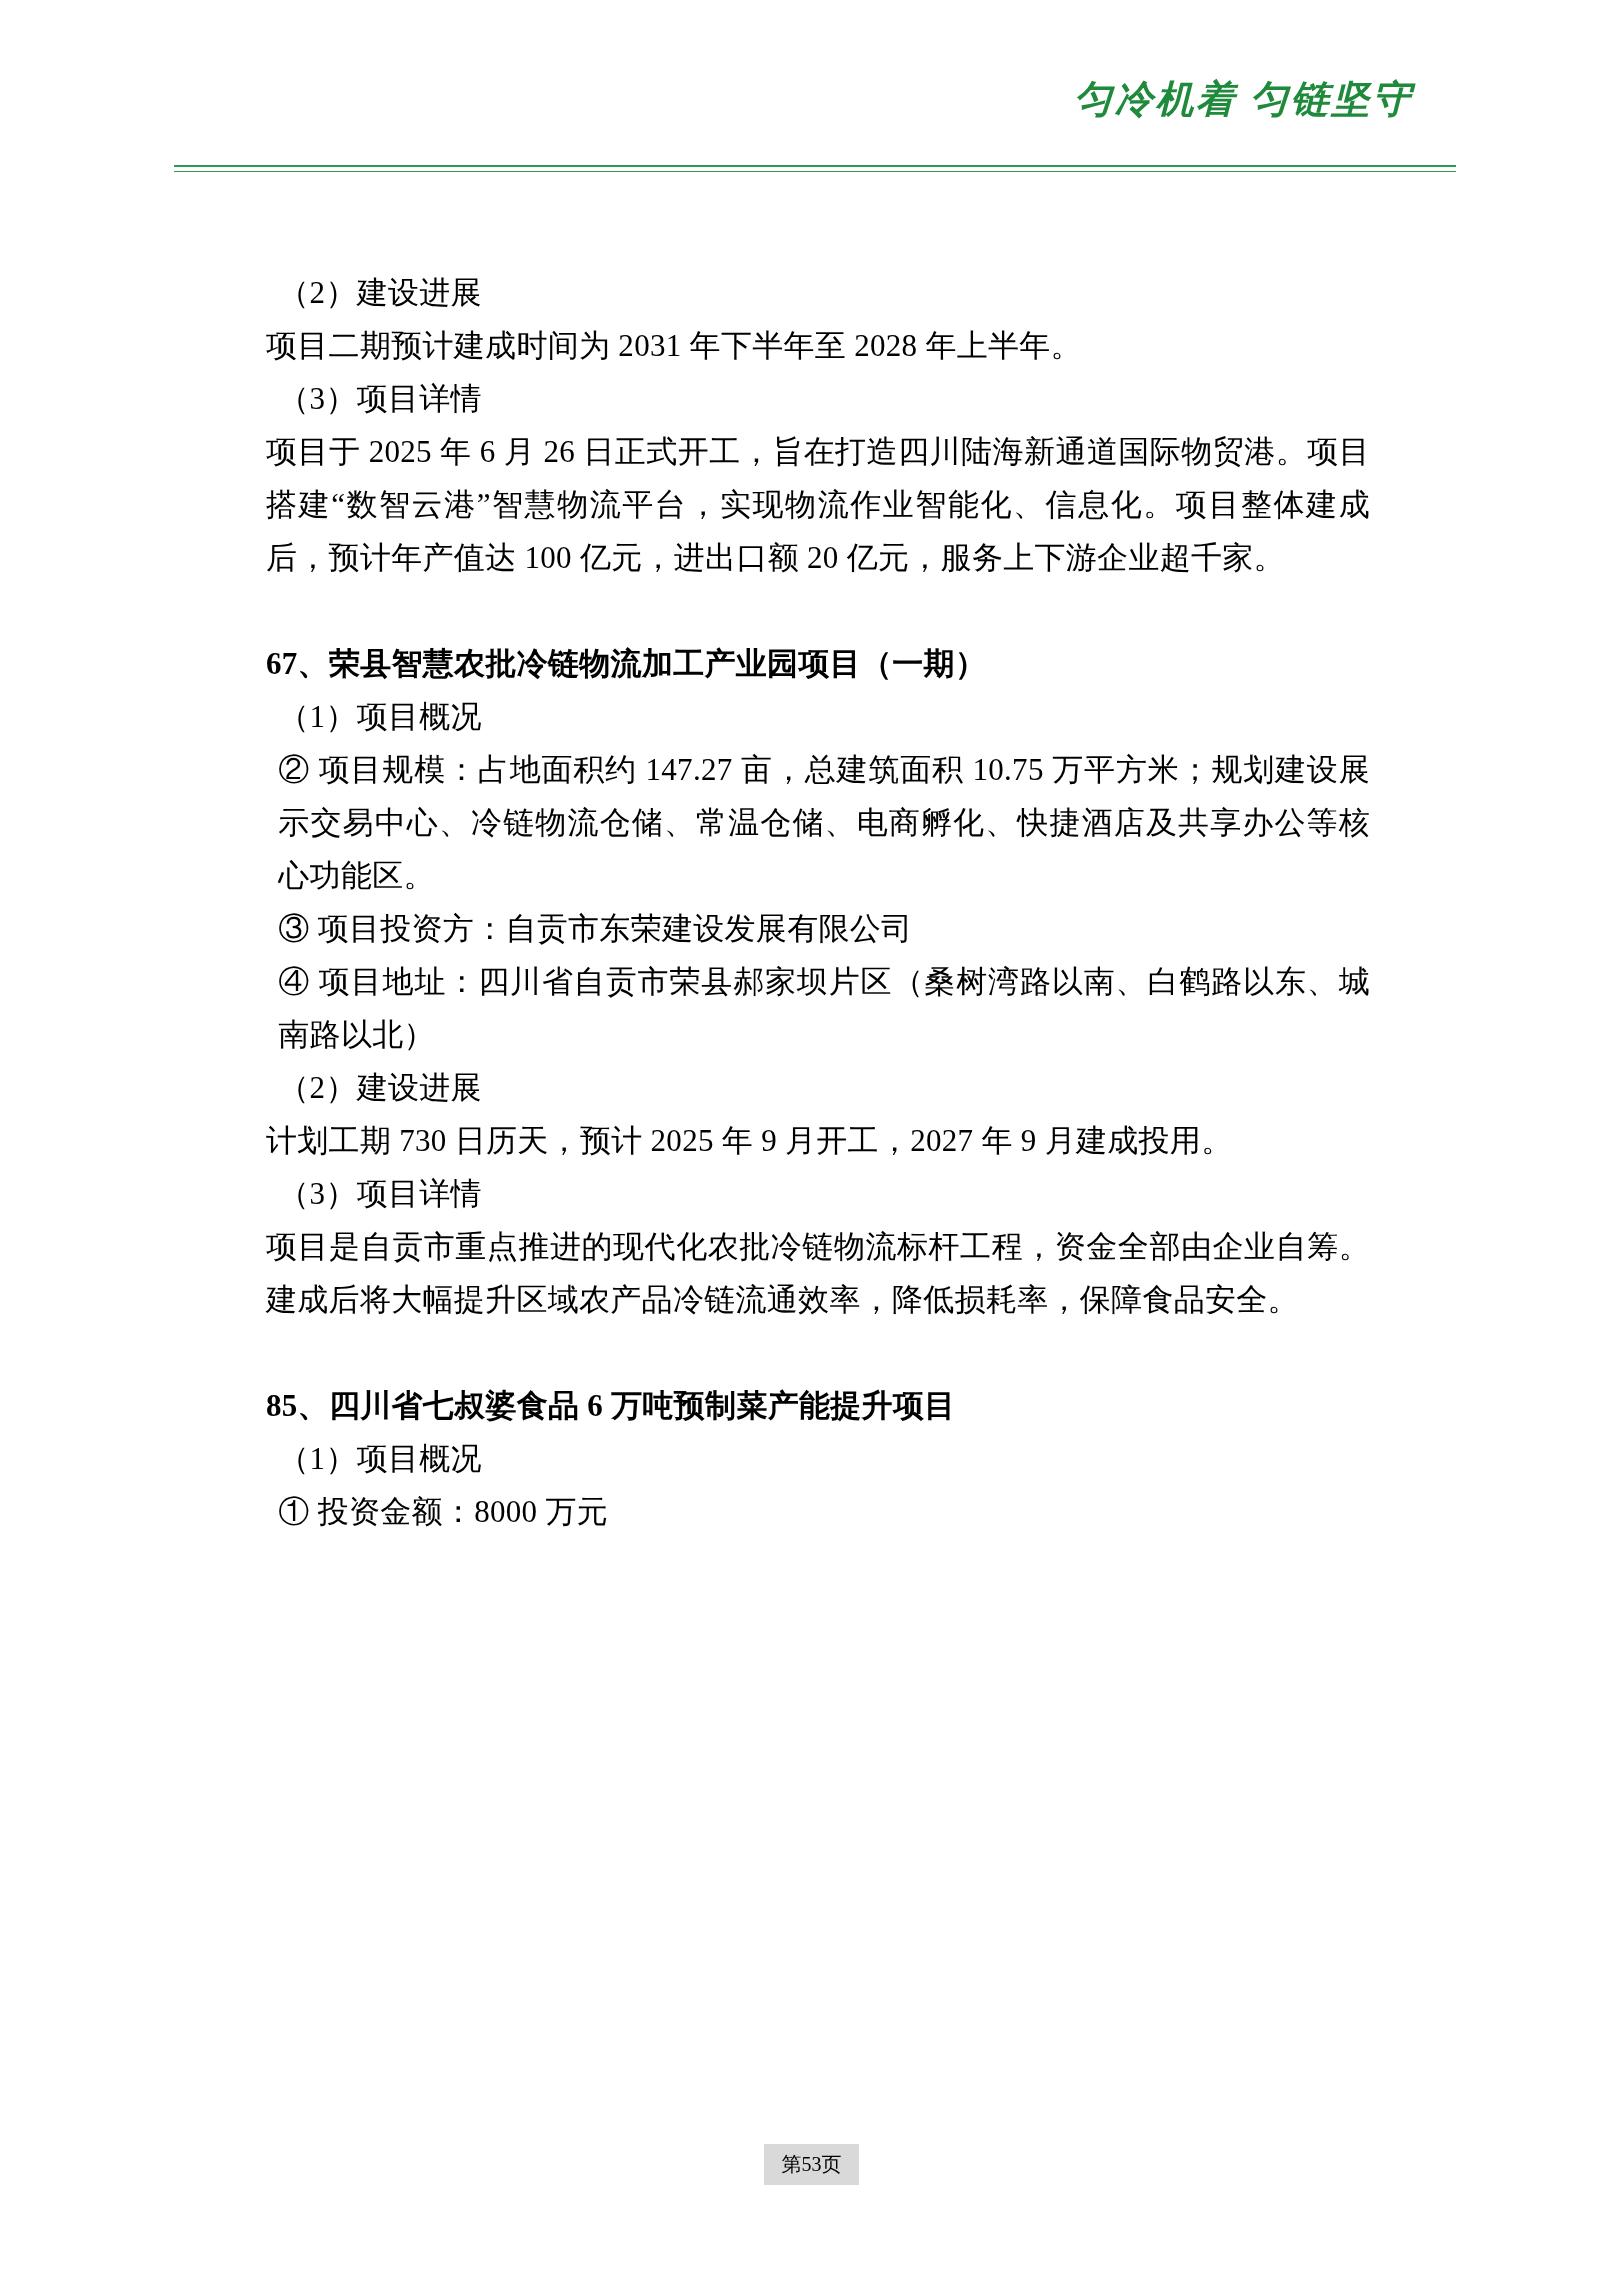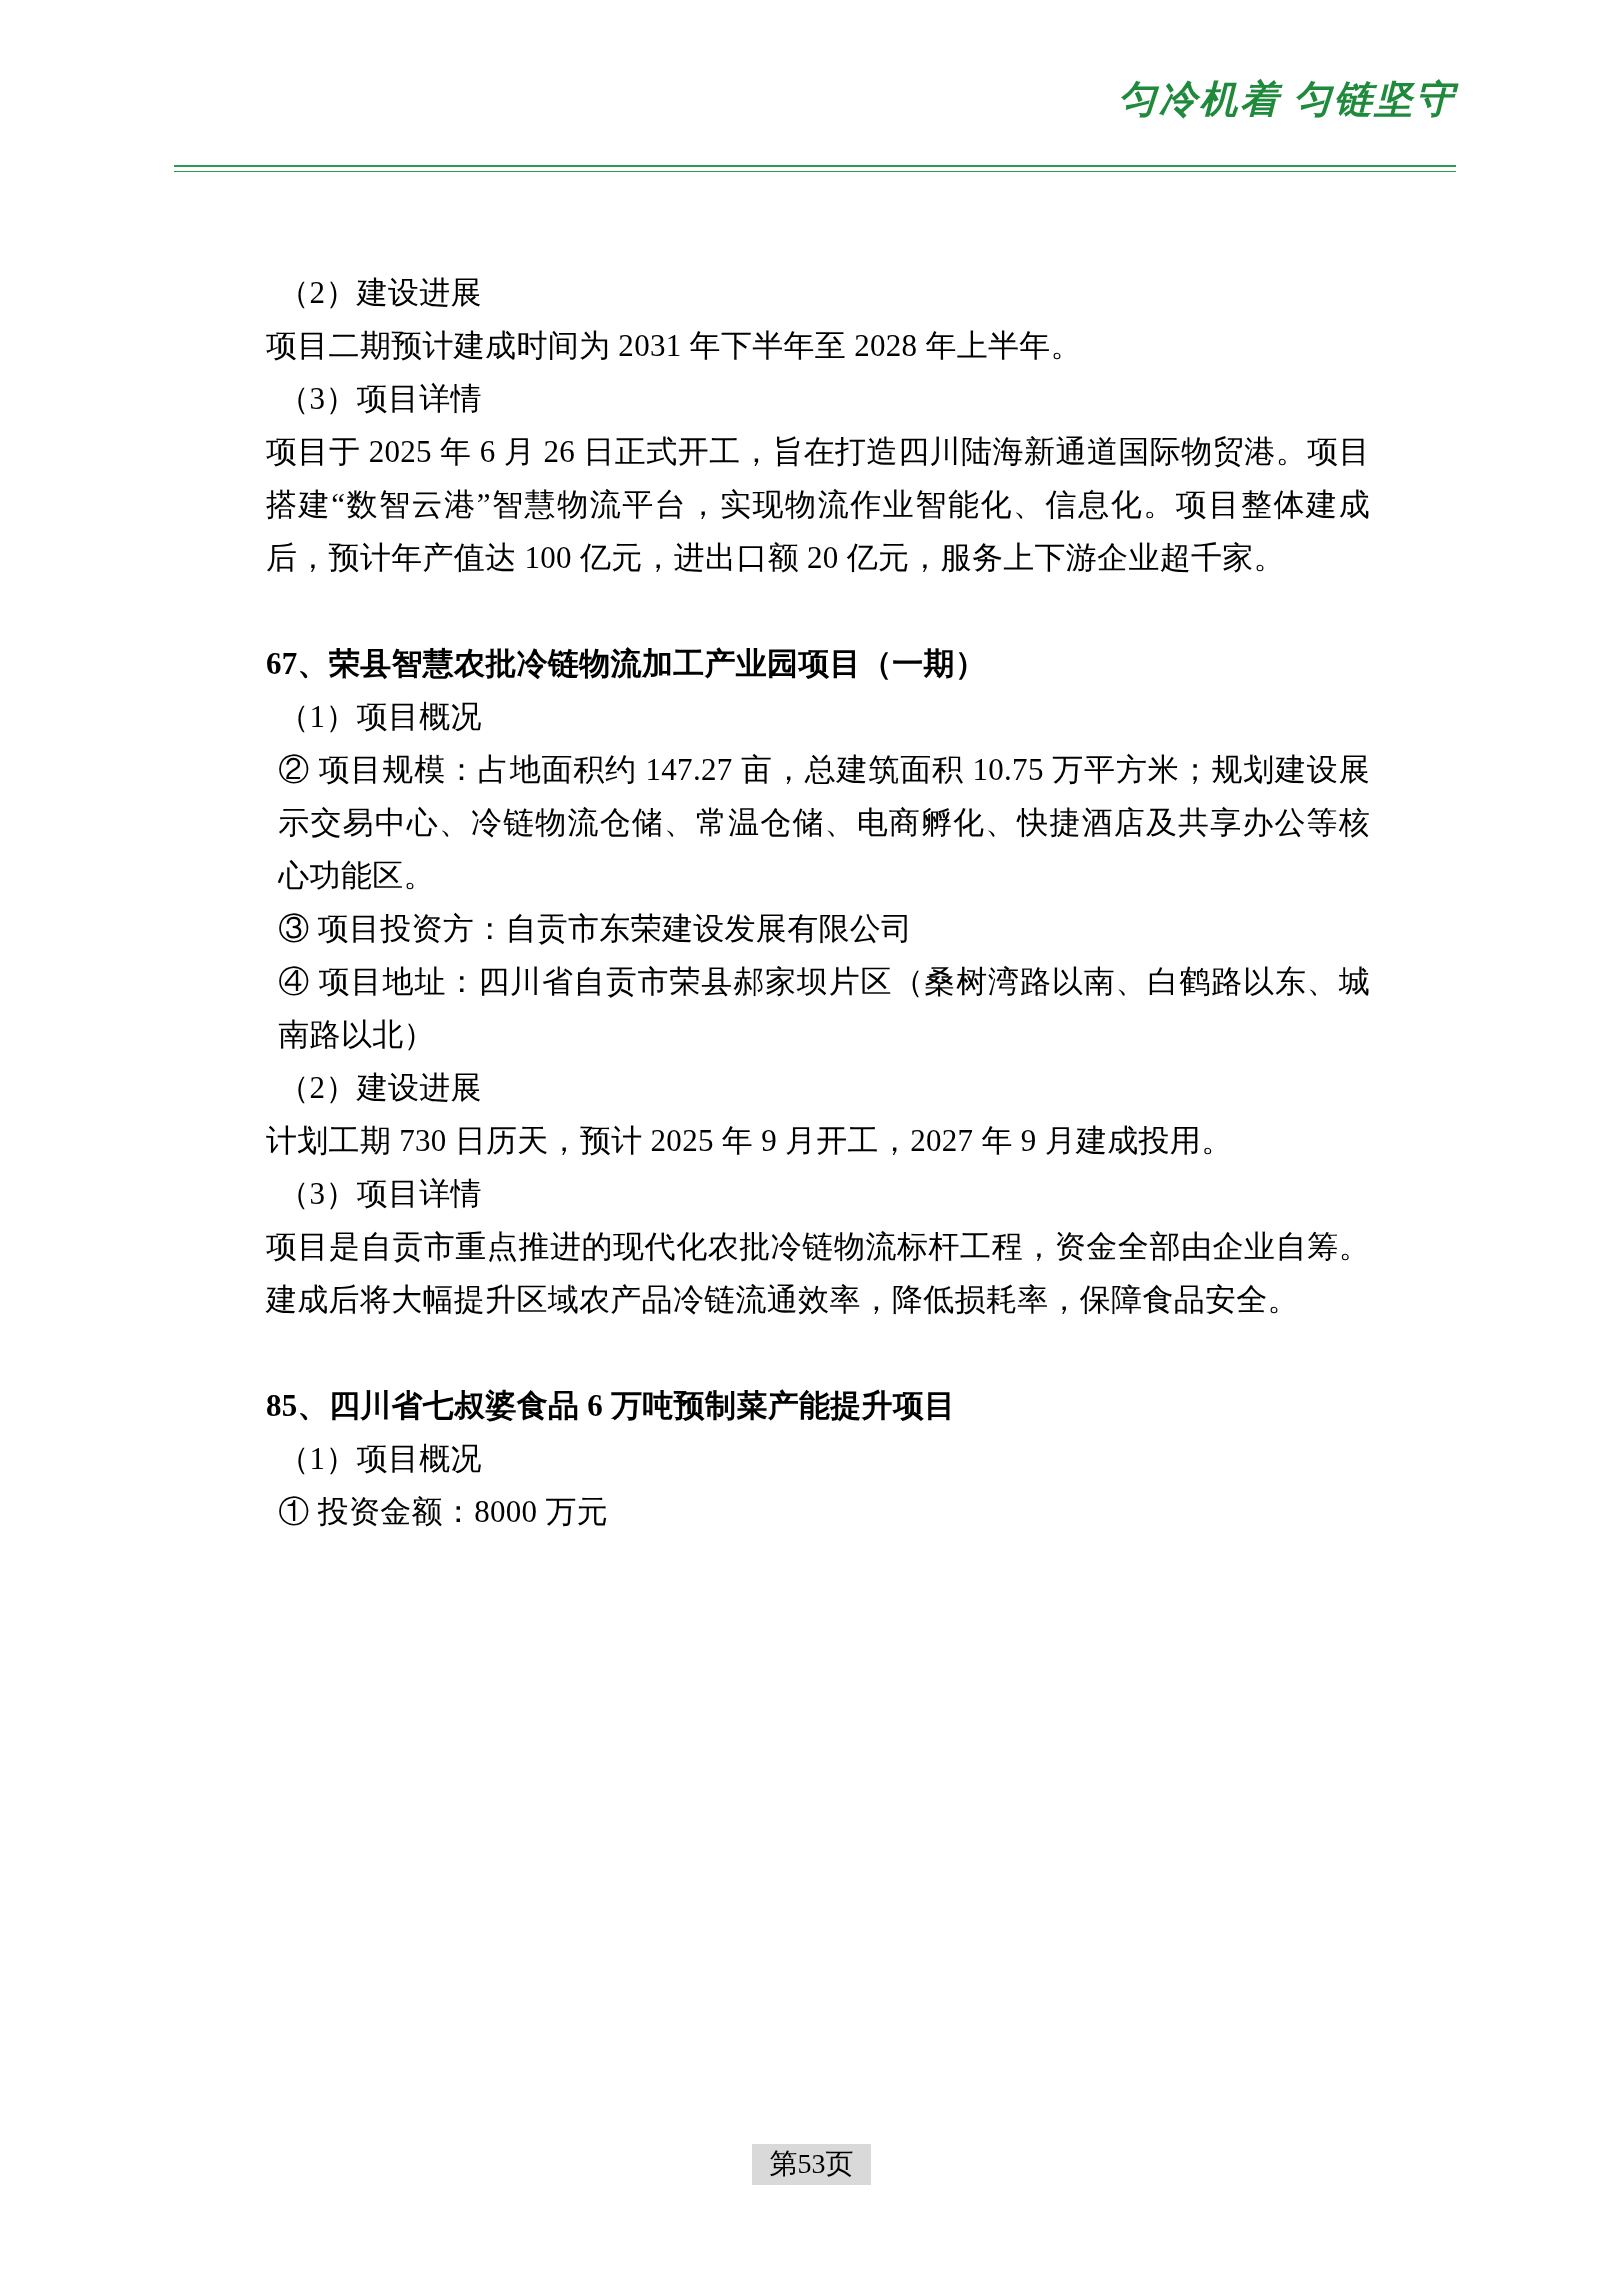--- a/index.html
+++ b/index.html
@@ -43,26 +43,26 @@
     height: 119px;
   }
   .logo svg { display: block; }
 
   .header-slogan {
     position: absolute;
     right: 0px;
     top: 20.5px;
     width: 382px;
     height: 61px;
-    text-align: right;
+    text-align: left;
     color: #1f8a3b;
     font-size: 38px;
     line-height: 61px;
     letter-spacing: 2.7px;
-    font-family: Liberation Serif, serif;
+    font-family: Liberation Sans, sans-serif;
     font-weight: 600;
     font-style: italic;
     white-space: nowrap;
   }
   .header-rule {
     position: absolute;
     left: 0px;
     top: 117px;
     width: 1282px;
     height: 0;
@@ -112,21 +112,21 @@
     position: absolute;
     left: 0;
     top: 2144px;
     width: 1623px;
     text-align: center;
   }
   .page-num {
     display: inline-block;
     background: #d9d9d9;
     color: #000;
-    font-size: 28px;
+    font-size: 20px;
     line-height: 38px;
     padding: 1.4px 17.7px;
     font-family: "Liberation Serif", serif;
   }
 </style>
 </head>
 <body>
 
 <div class="page">
 

